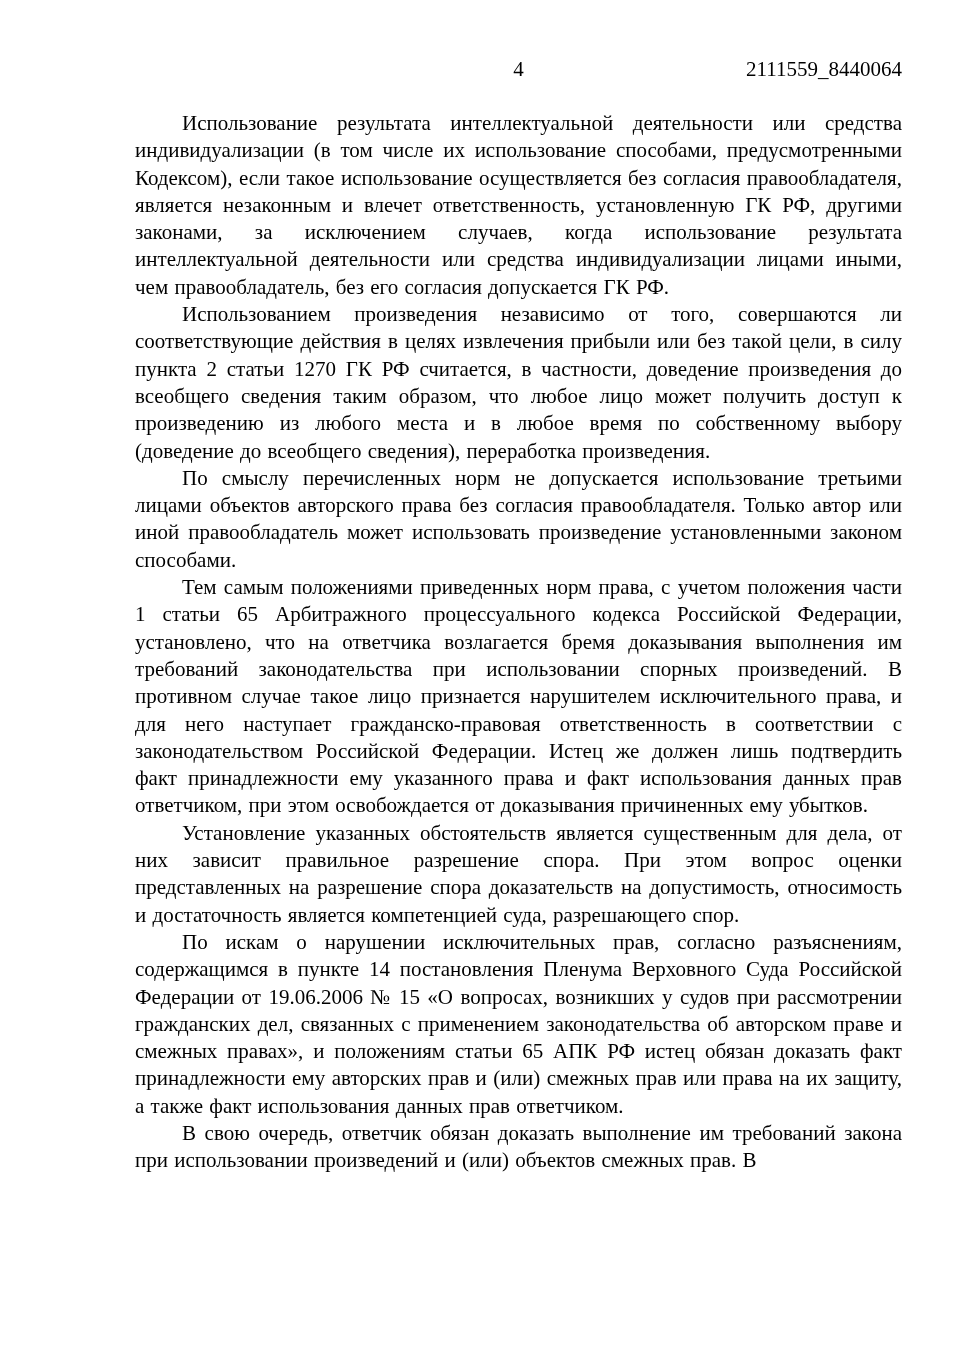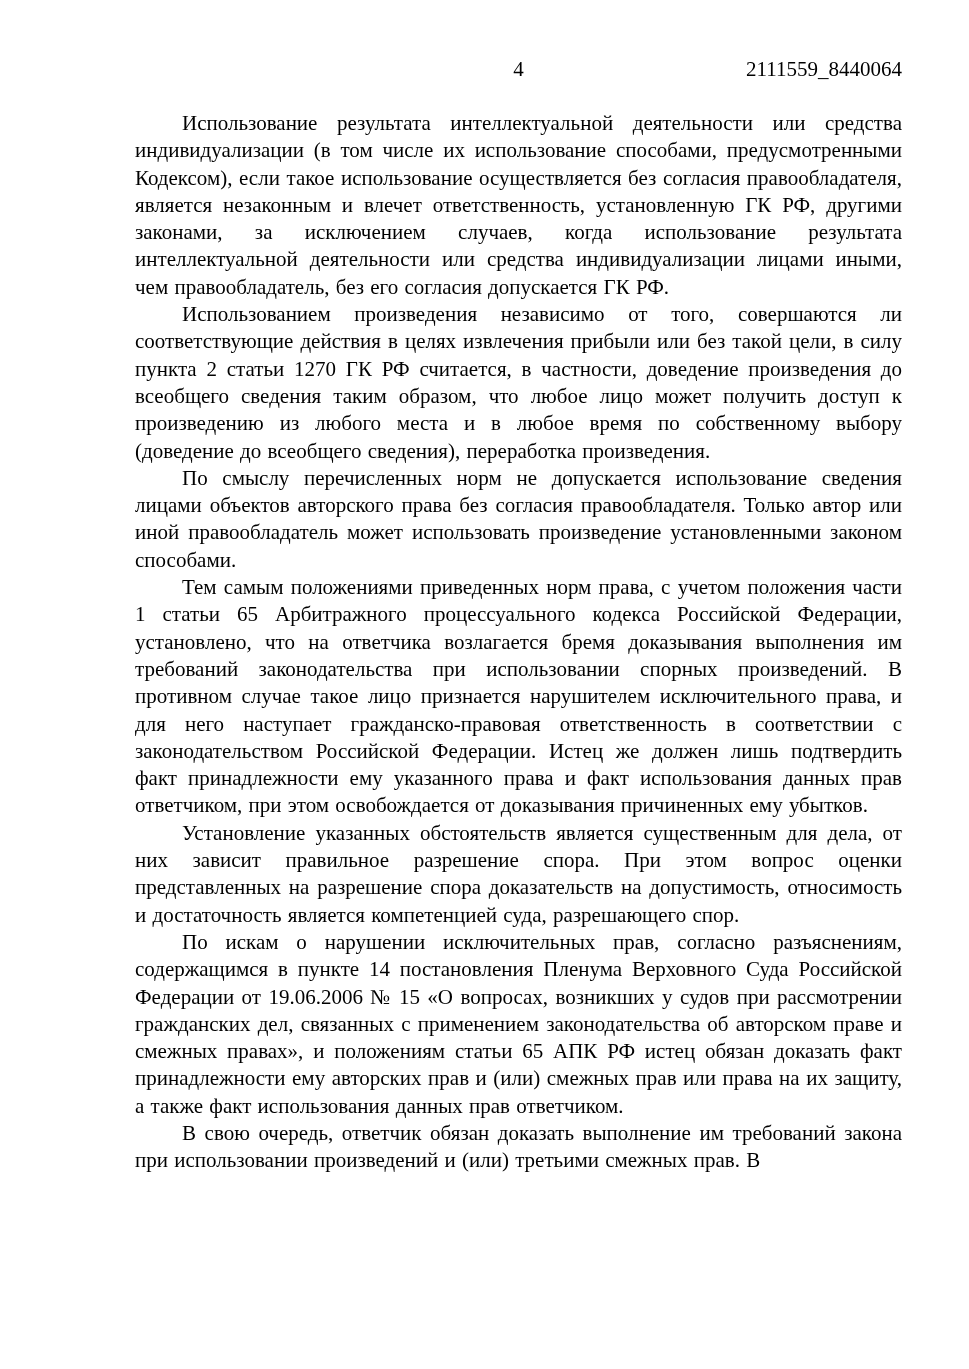--- a/index.html
+++ b/index.html
@@ -53,20 +53,20 @@
 <div class="page">
 
   <div class="page-header">
     <span class="page-number">4</span>
     <span class="doc-number">2111559_8440064</span>
   </div>
 
   <div class="content">
     <p>Использование результата интеллектуальной деятельности или средства индивидуализации (в том числе их использование способами, предусмотренными Кодексом), если такое использование осуществляется без согласия правообладателя, является незаконным и влечет ответственность, установленную ГК РФ, другими законами, за исключением случаев, когда использование результата интеллектуальной деятельности или средства индивидуализации лицами иными, чем правообладатель, без его согласия допускается ГК РФ.</p>
     <p>Использованием произведения независимо от того, совершаются ли соответствующие действия в целях извлечения прибыли или без такой цели, в силу пункта 2 статьи 1270 ГК РФ считается, в частности, доведение произведения до всеобщего сведения таким образом, что любое лицо может получить доступ к произведению из любого места и в любое время по собственному выбору (доведение до всеобщего сведения), переработка произведения.</p>
-    <p>По смыслу перечисленных норм не допускается использование сведения лицами объектов авторского права без согласия правообладателя. Только автор или иной правообладатель может использовать произведение установленными законом способами.</p>
+    <p>По смыслу перечисленных норм не допускается использование третьими лицами объектов авторского права без согласия правообладателя. Только автор или иной правообладатель может использовать произведение установленными законом способами.</p>
     <p>Тем самым положениями приведенных норм права, с учетом положения части 1 статьи 65 Арбитражного процессуального кодекса Российской Федерации, установлено, что на ответчика возлагается бремя доказывания выполнения им требований законодательства при использовании спорных произведений. В противном случае такое лицо признается нарушителем исключительного права, и для него наступает гражданско-правовая ответственность в соответствии с законодательством Российской Федерации. Истец же должен лишь подтвердить факт принадлежности ему указанного права и факт использования данных прав ответчиком, при этом освобождается от доказывания причиненных ему убытков.</p>
     <p>Установление указанных обстоятельств является существенным для дела, от них зависит правильное разрешение спора. При этом вопрос оценки представленных на разрешение спора доказательств на допустимость, относимость и достаточность является компетенцией суда, разрешающего спор.</p>
     <p>По искам о нарушении исключительных прав, согласно разъяснениям, содержащимся в пункте 14 постановления Пленума Верховного Суда Российской Федерации от 19.06.2006 № 15 «О вопросах, возникших у судов при рассмотрении гражданских дел, связанных с применением законодательства об авторском праве и смежных правах», и положениям статьи 65 АПК РФ истец обязан доказать факт принадлежности ему авторских прав и (или) смежных прав или права на их защиту, а также факт использования данных прав ответчиком.</p>
-    <p>В свою очередь, ответчик обязан доказать выполнение им требований закона при использовании произведений и (или) третьими смежных прав. В</p>
+    <p>В свою очередь, ответчик обязан доказать выполнение им требований закона при использовании произведений и (или) объектов смежных прав. В</p>
   </div>
 
 </div>
 
 </body></html>

